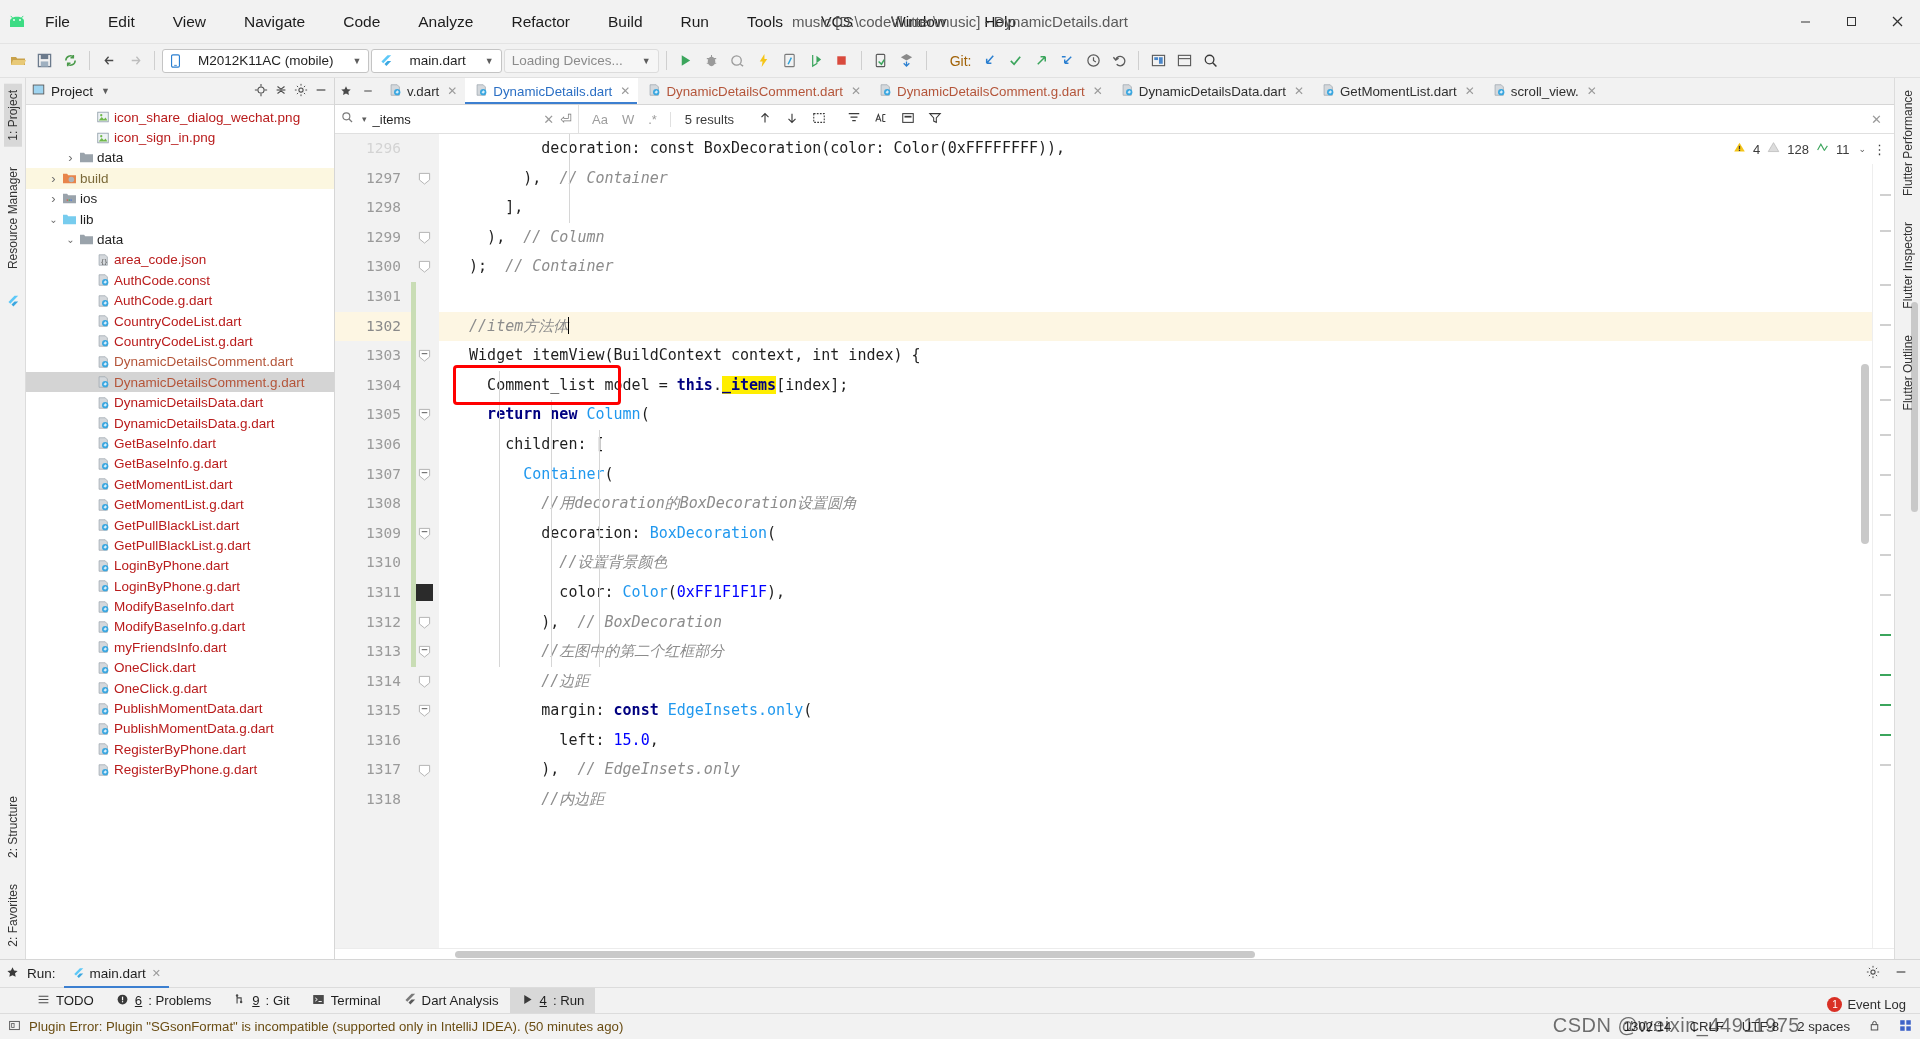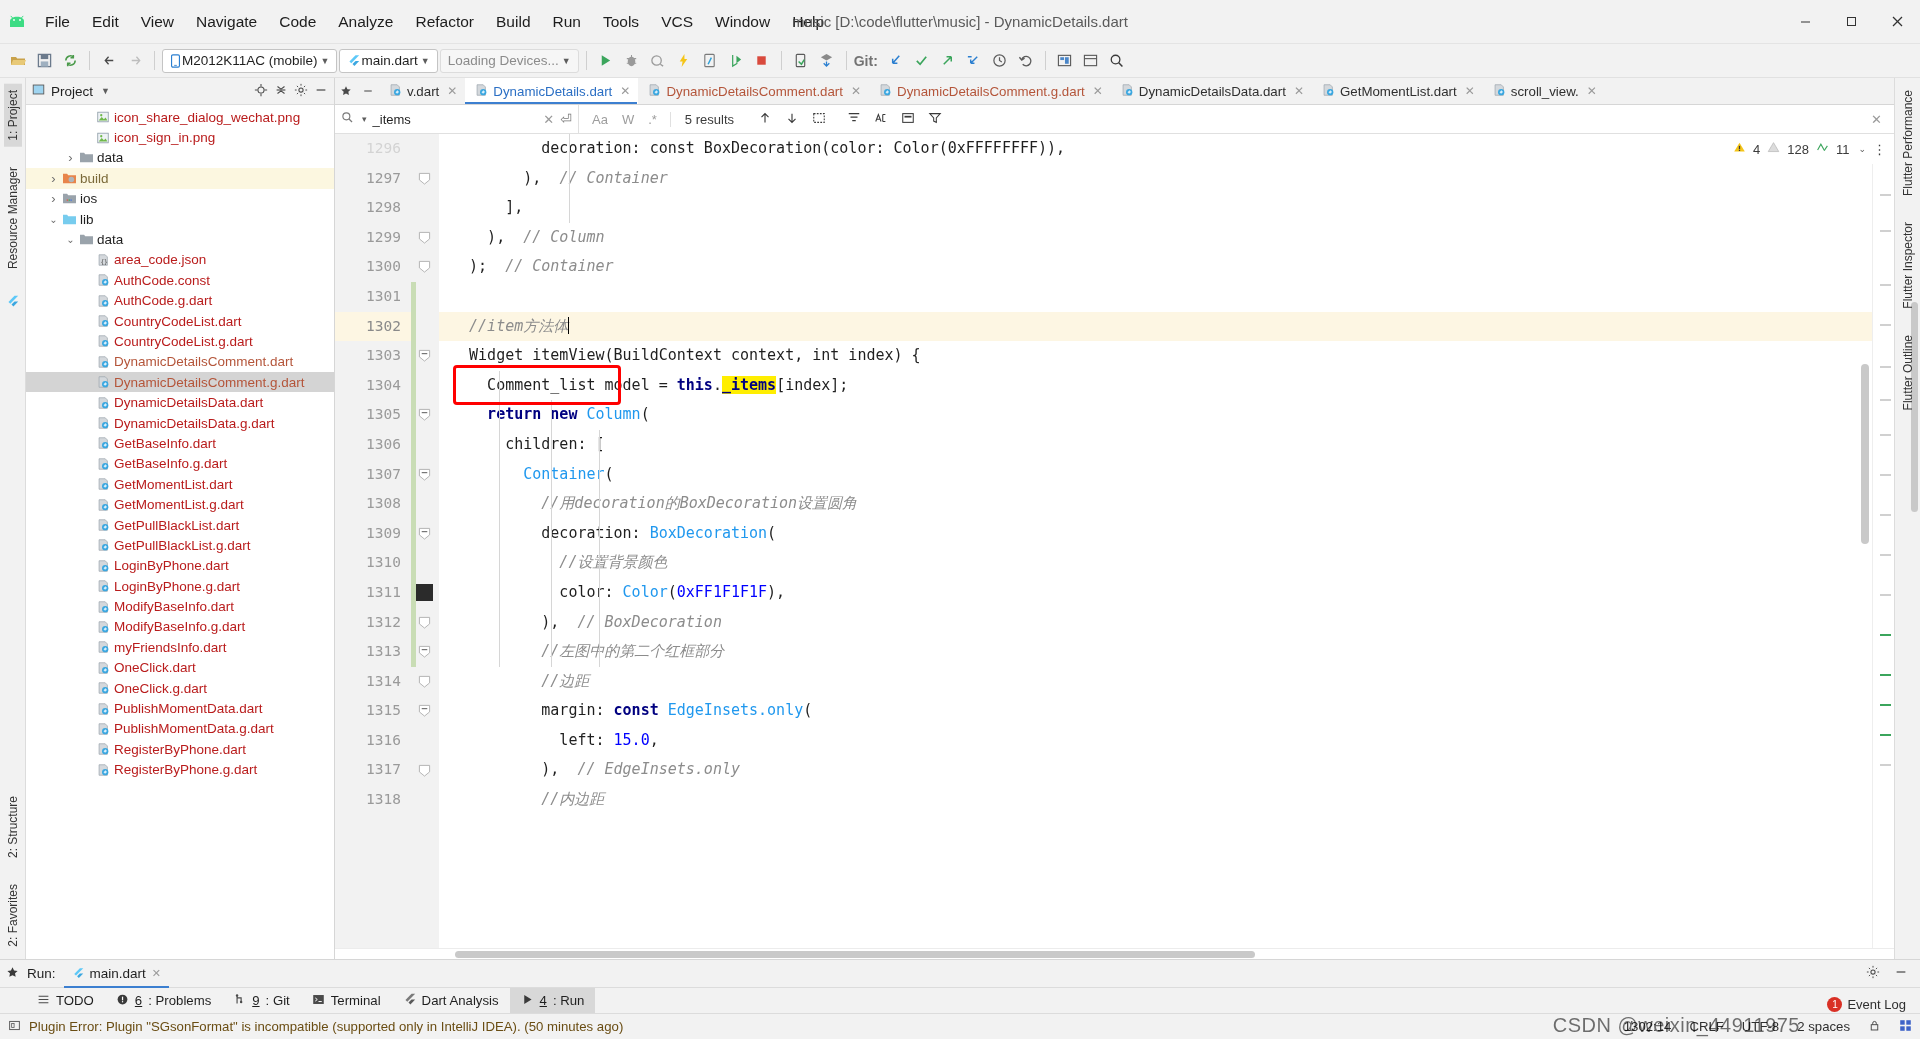--- a/index.html
+++ b/index.html
@@ -14,43 +14,43 @@
     -webkit-font-smoothing: antialiased;
   }
   .app { width: 1920px; height: 1039px; display: flex; flex-direction: column; background: #f2f2f2; }
 
   
   .titlebar {
     height: 44px; background: #f2f2f2; display: flex; align-items: center;
     border-bottom: 1px solid #e4e4e4; position: relative; flex: none;
   }
   .android-logo { width: 34px; display:flex; justify-content:center; align-items:center; }
-  .menu { display: flex; align-items: center; gap: 0px; justify-content: center; }
+  .menu { display: flex; align-items: center; gap: 16px; justify-content: center; }
   .menu-item { padding: 3px 11px; font-size: 15.5px; color: #1d1d1d; cursor: default; white-space: nowrap; }
   .win-title {
     position: absolute; left: 0; right: 0; text-align: center;
     font-size: 15px; color: #5a5a5a; pointer-events: none;
   }
   .win-buttons { margin-left: auto; display: flex; z-index: 3; }
   .win-btn { width: 46px; height: 44px; display: flex; align-items: center; justify-content: center; color: #333; }
 
   
   .toolbar {
     height: 34px; display: flex; align-items: center; gap: 2px; padding: 0 6px;
     background: #f2f2f2; border-bottom: 1px solid #e1e1e1; flex: none;
   }
   .tb-icon { width: 24px; height: 24px; display:flex; align-items:center; justify-content:center; border-radius:3px; }
   .tb-sep { width: 1px; height: 19px; background: #cfcfcf; margin: 0 5px; }
   .combo {
     height: 24px; border: 1px solid #c4c4c4; background: #fff; border-radius: 3px;
-    display: flex; align-items: center; gap: 1px; padding: 0 7px; font-size: 13.5px; white-space: nowrap;
+    display: flex; align-items: center; gap: 17px; padding: 0 7px; font-size: 13.5px; white-space: nowrap;
   }
   .combo.ghost { border-color: #dcdcdc; background: #f6f6f6; color: #8b8b8b; }
   .caret { font-size: 9px; color: #5d5d5d; margin-left: 2px; }
-  .git-label { font-size: 14px; color: #737373; margin: 0 4px 0 0; font-weight: bold; }
+  .git-label { font-size: 14px; color: #a16207; margin: 0 4px 0 16px; }
 
   
   .body { flex: 1; display: flex; min-height: 0; }
 
   
   .rail {
     width: 26px; background: #f2f2f2; border-right: 1px solid #dcdcdc;
     display: flex; flex-direction: column; align-items: center; justify-content: space-between; flex: none;
   }
   .rail-top, .rail-bot { display: flex; flex-direction: column; align-items: center; gap: 14px; padding: 6px 0; }

